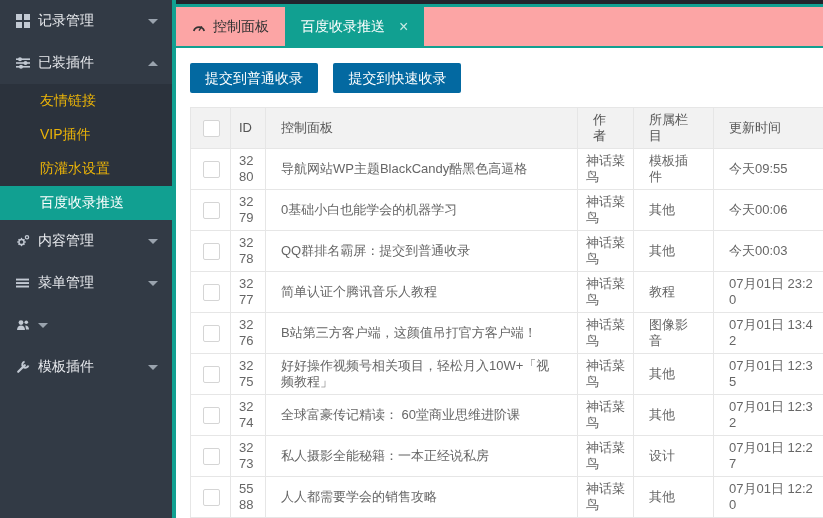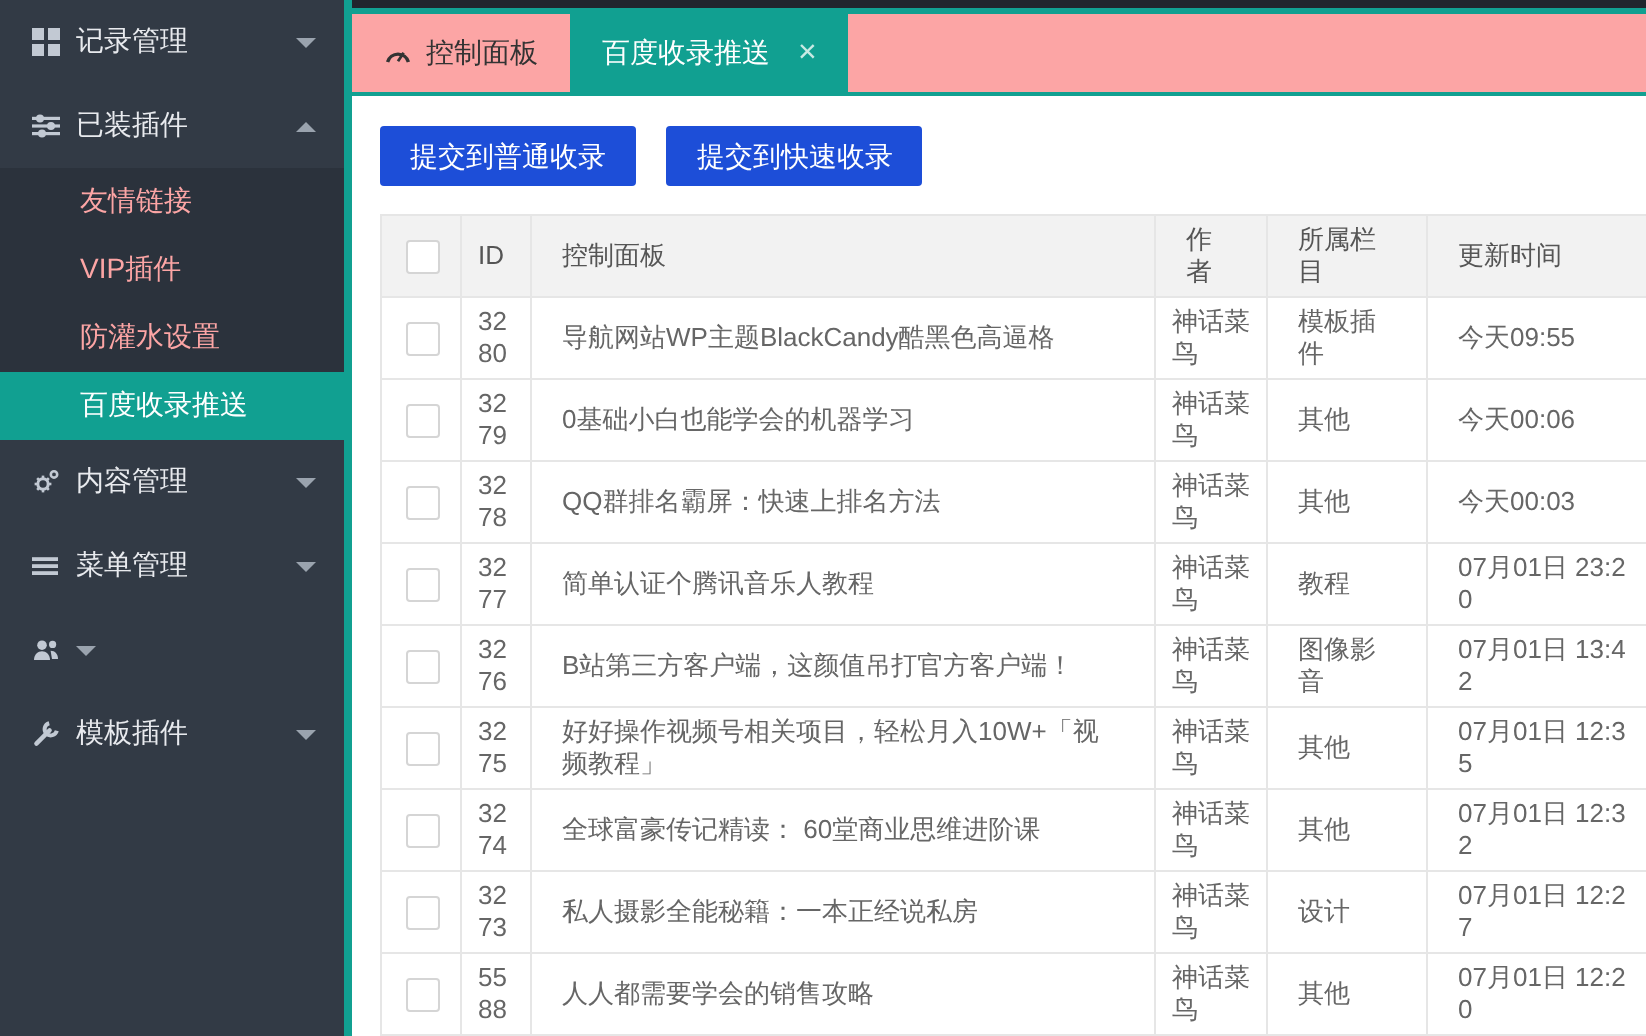--- a/index.html
+++ b/index.html
@@ -12,31 +12,31 @@
   .topstrip{position:absolute;top:0;left:0;width:823px;height:4px;background:#21252d;z-index:4;}
   
   .sidebar{position:absolute;left:0;top:0;width:172px;height:518px;background:#323a45;z-index:6;}
   .accent-line{position:absolute;left:172px;top:0;width:4px;height:518px;background:#11a091;z-index:6;}
   .side-item{height:42px;display:flex;align-items:center;padding:0 14px 0 16px;color:#e8eaee;font-size:14px;cursor:pointer;}
   .side-item .sicon{width:22px;display:flex;align-items:center;color:#c2c9d3;}
   .side-item .slabel{flex:1;}
   .caret{width:0;height:0;border-left:5px solid transparent;border-right:5px solid transparent;border-top:5px solid #9aa3ae;}
   .caret.up{border-top:none;border-bottom:5px solid #9aa3ae;}
   .side-sub{background:rgba(0,0,0,0.13);}
-  .side-sub-item{height:34px;display:flex;align-items:center;padding-left:40px;color:#fca5a5;font-size:14px;cursor:pointer;}
+  .side-sub-item{height:34px;display:flex;align-items:center;padding-left:40px;color:#eab308;font-size:14px;cursor:pointer;}
   .side-sub-item.active{background:#11a091;color:#fff;}
   
   .main{position:absolute;left:176px;top:4px;width:647px;height:510px;background:#fff;}
   .tabbar{height:44px;box-sizing:border-box;border-top:3px solid #11a091;border-bottom:2px solid #11a091;display:flex;background:#fca5a5;}
   .tab{display:flex;align-items:center;padding:0 16px;font-size:14px;color:#333;cursor:pointer;white-space:nowrap;}
   .tab .ticon{display:flex;align-items:center;margin-right:7px;color:#333;}
   .tab.active{background:#11a091;color:#fff;}
   .tab .close{margin-left:14px;color:#c8eae4;font-size:16px;line-height:1;cursor:pointer;}
   .content{padding:15px 0 0 14px;}
-  .btn{display:inline-block;height:30px;line-height:30px;padding:0 15px;background:#1d4ed8;color:#fff;
+  .btn{display:inline-block;height:30px;line-height:30px;padding:0 15px;background:#0369a1;color:#fff;
        font-size:14px;border:none;border-radius:2px;margin-right:11px;cursor:pointer;
        font-family:"Liberation Sans","DejaVu Sans",sans-serif;}
   
   .tablewrap{margin-top:14px;width:633px;overflow:hidden;}
   table{border-collapse:collapse;table-layout:fixed;width:643px;font-size:13px;color:#666;}
   th,td{border:1px solid #e6e6e6;padding:4px 15px;line-height:16px;vertical-align:middle;
         text-align:left;font-weight:normal;word-break:break-all;height:32px;box-sizing:content-box;}
   th{background:#f2f2f2;color:#555;}
   td.cb-cell,th.cb-cell{padding:4px 12px;}
   td.id-cell,th.id-cell{padding:4px 8px;}
@@ -218,21 +218,21 @@
             <td>0基础小白也能学会的机器学习</td>
             <td class="author-cell">神话菜鸟</td>
             <td>其他</td>
             <td>今天00:06</td>
           </tr>
           <tr>
             <td class="cb-cell">
                 <div class="checkbox"></div>
               </td>
             <td class="id-cell">3278</td>
-            <td>QQ群排名霸屏：快速上排名方法</td>
+            <td>QQ群排名霸屏：提交到普通收录</td>
             <td class="author-cell">神话菜鸟</td>
             <td>其他</td>
             <td>今天00:03</td>
           </tr>
           <tr>
             <td class="cb-cell">
                 <div class="checkbox"></div>
               </td>
             <td class="id-cell">3277</td>
             <td>简单认证个腾讯音乐人教程</td>

